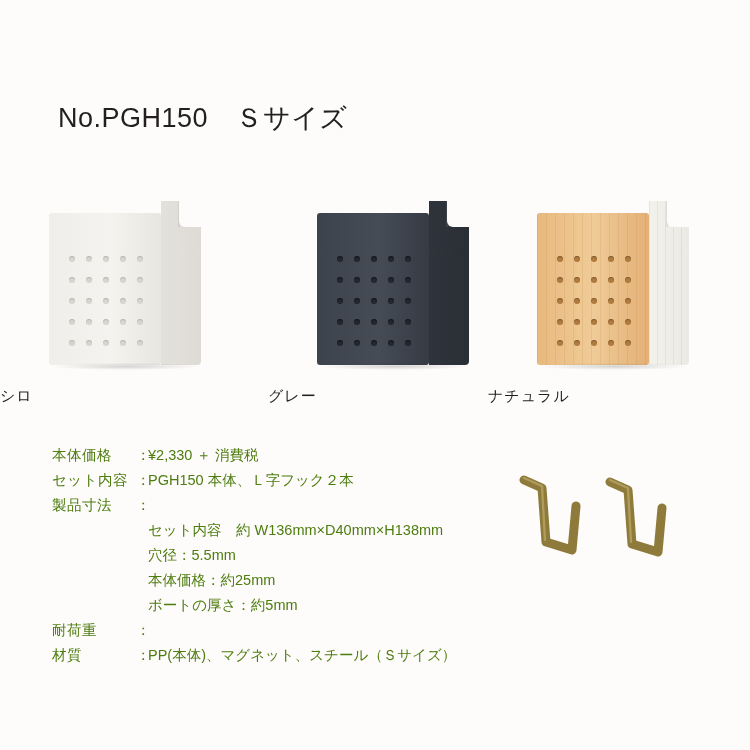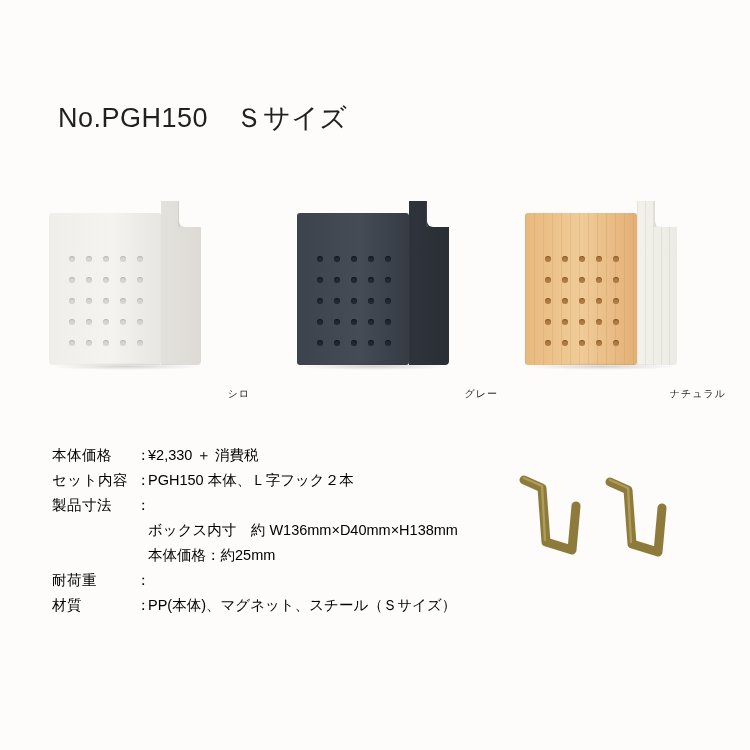--- a/index.html
+++ b/index.html
@@ -39,22 +39,22 @@
     width: 750px;
     height: 225px;
   }
   .product {
     position: absolute;
     width: 250px;
     top: 0;
     height: 225px;
   }
   .product.p0 { left: 0px; }
-  .product.p1 { left: 248px; }
-  .product.p2 { left: 476px; }
+  .product.p1 { left: 268px; }
+  .product.p2 { left: 488px; }
 
   .prod-art {
     position: absolute;
     left: 50%;
     top: 6px;
     transform: translateX(-50%);
     width: 152px;
     height: 165px;
   }
   
@@ -146,35 +146,35 @@
       linear-gradient(to right, #f3f1ec 0%, #eceae4 100%);
   }
   .natural .hole { background: #b07b3e; box-shadow: inset 0 1px 1px rgba(0,0,0,0.3); }
   .natural .box-notch-line { background: rgba(0,0,0,0.07); }
 
   .prod-caption {
     position: absolute;
     left: 0;
     right: 0;
     top: 192px;
-    text-align: right;
-    font-size: 10px;
+    text-align: left;
+    font-size: 15px;
     color: #231f20;
     letter-spacing: 1px;
   }
 
   
   .specs {
     position: absolute;
     left: 52px;
     top: 443px;
     width: 470px;
     font-size: 14.5px;
     line-height: 25px;
-    color: #000000;
+    color: #4d7c0f;
   }
   .spec-row {
     display: flex;
     align-items: flex-start;
     white-space: pre;
   }
   .spec-label {
     width: 84px;
     flex: 0 0 84px;
     letter-spacing: 0.5px;
@@ -348,22 +348,24 @@
         <span class="spec-sep">：</span>
         <span class="spec-value">PGH150 本体、Ｌ字フック２本</span>
       </div>
     </div>
 
     <div>
       <div class="spec-row">
         <span class="spec-label">製品寸法</span>
         <span class="spec-sep">：</span>
       </div>
-      <div class="spec-sub">ボックス内寸　約 W136mm×D40mm×H138mm</div>
+      <div class="spec-sub">セット内容　約 W136mm×D40mm×H138mm</div>
+      <div class="spec-sub">穴径：5.5mm</div>
       <div class="spec-sub">本体価格：約25mm</div>
+      <div class="spec-sub">ボートの厚さ：約5mm</div>
     </div>
 
     <div>
       <div class="spec-row">
         <span class="spec-label">耐荷重</span>
         <span class="spec-sep">：</span>
       </div>
     </div>
 
     <div>

